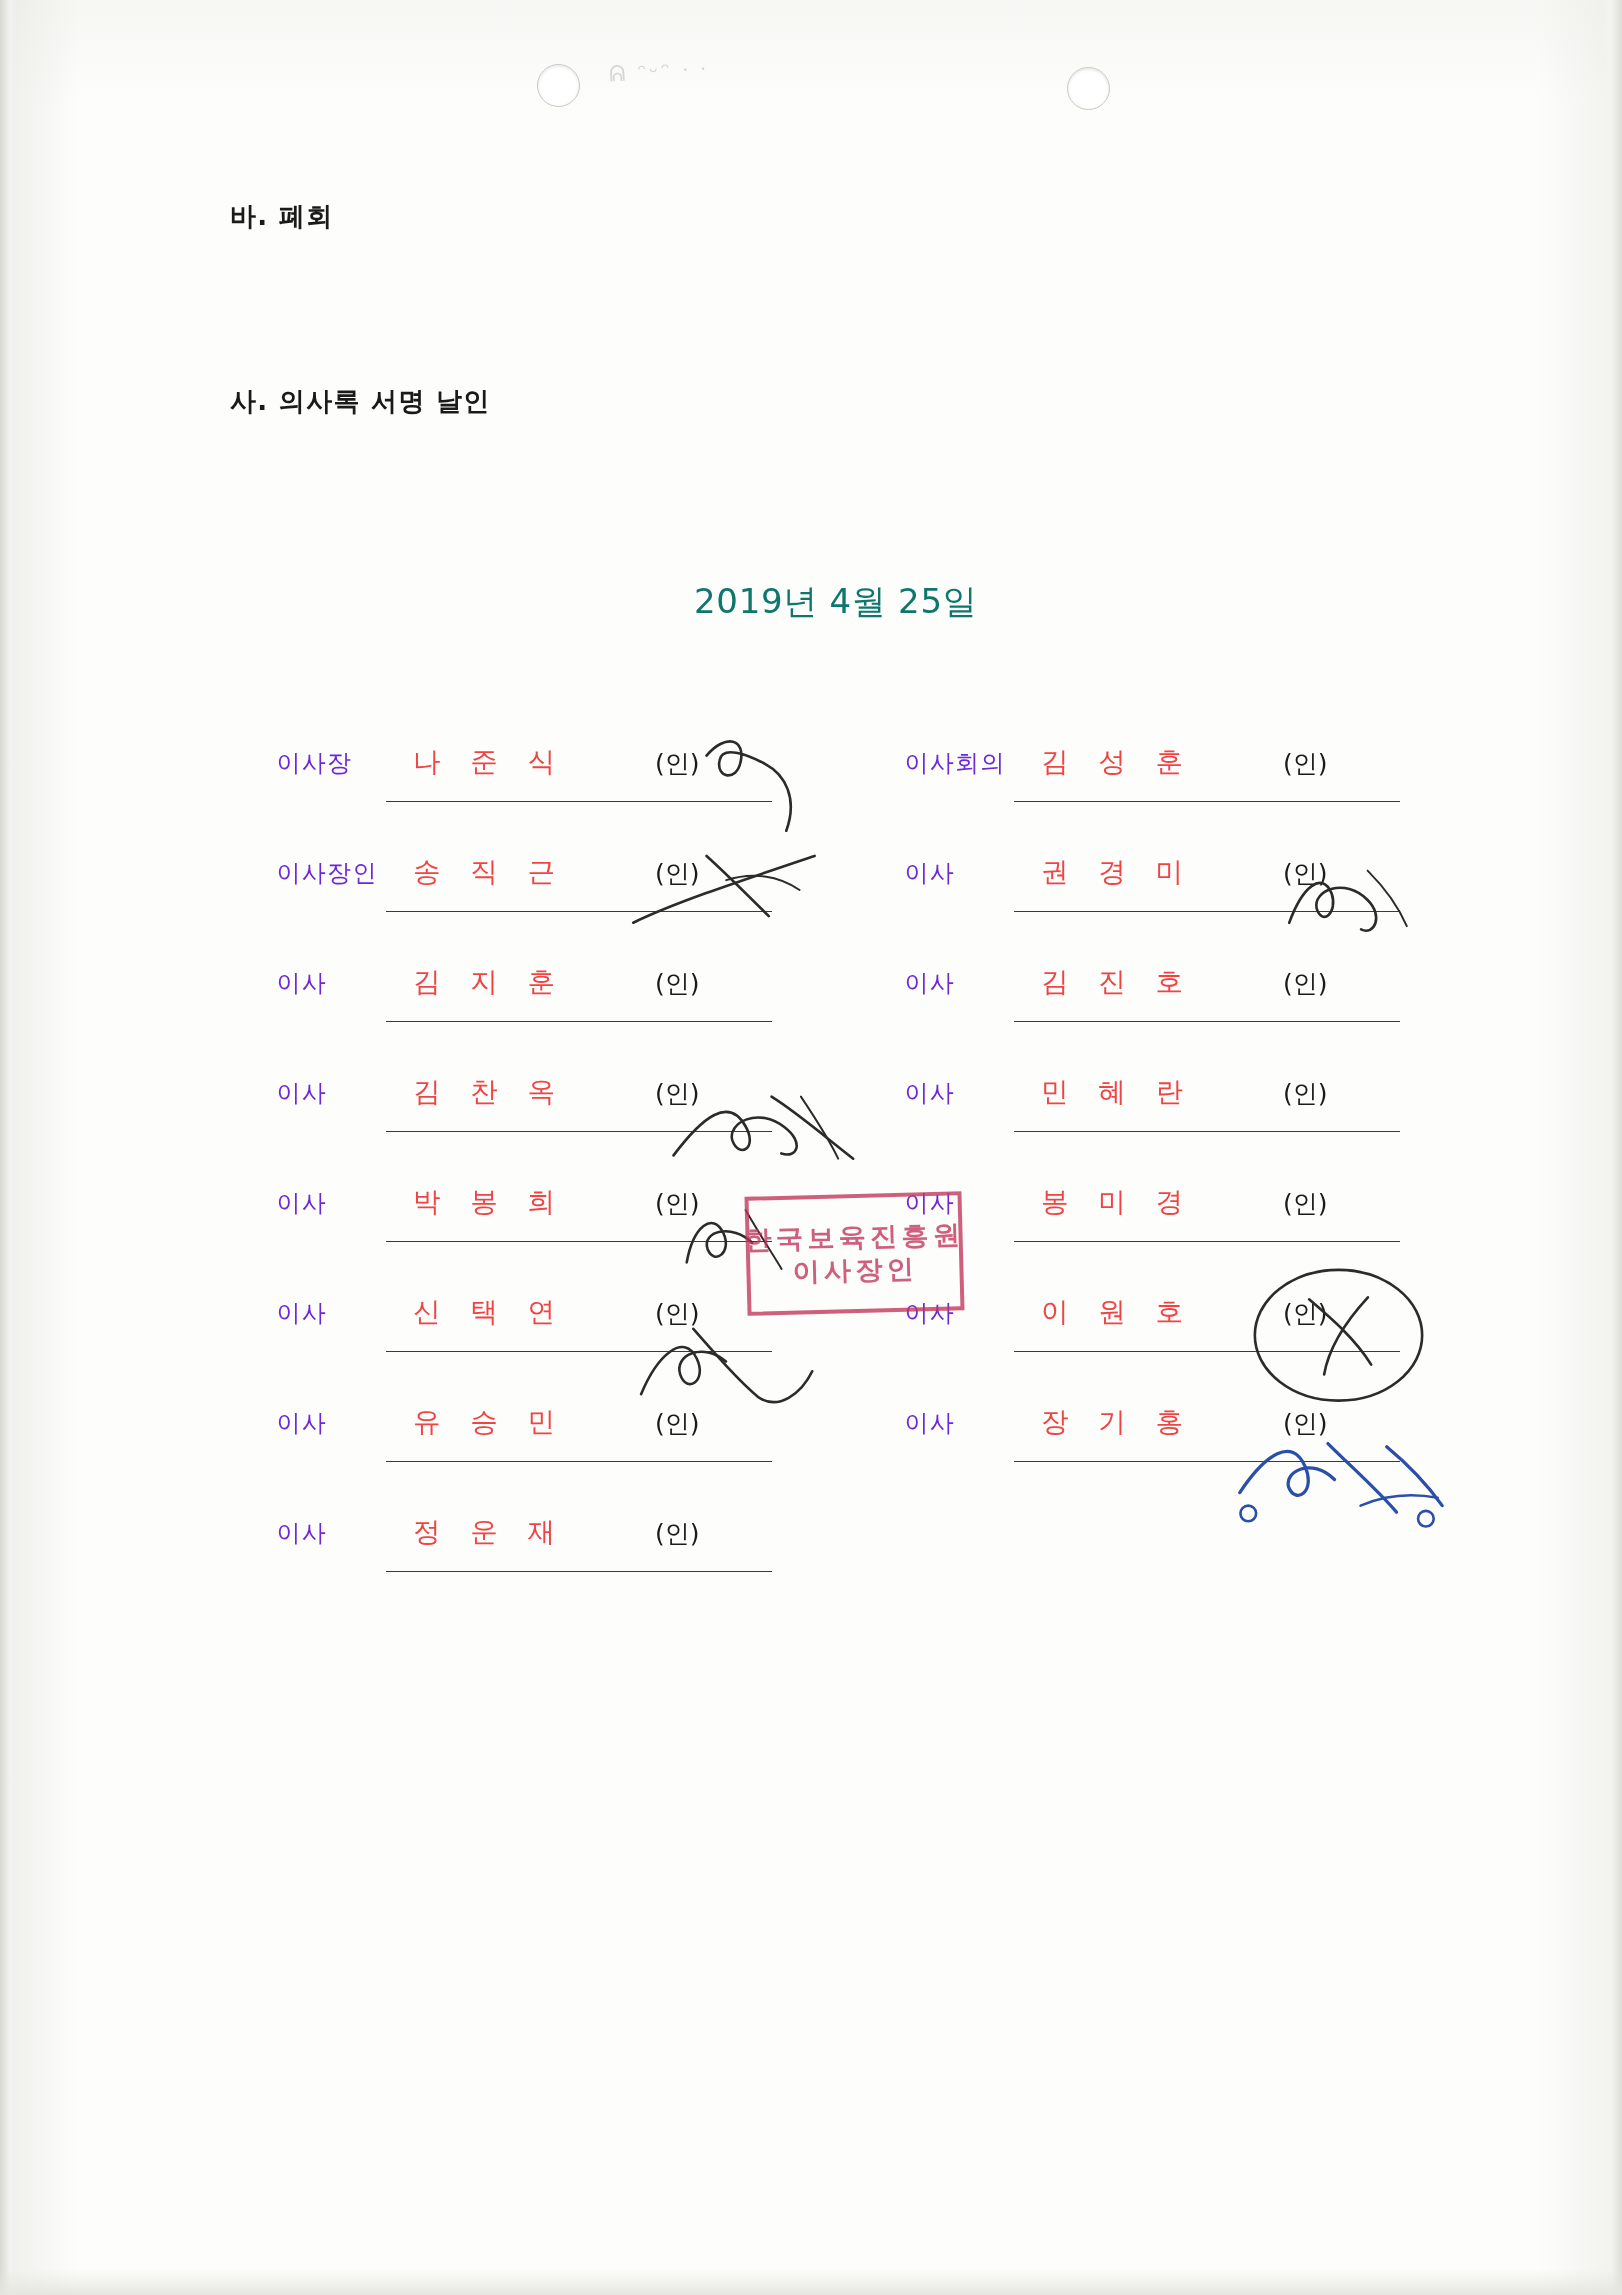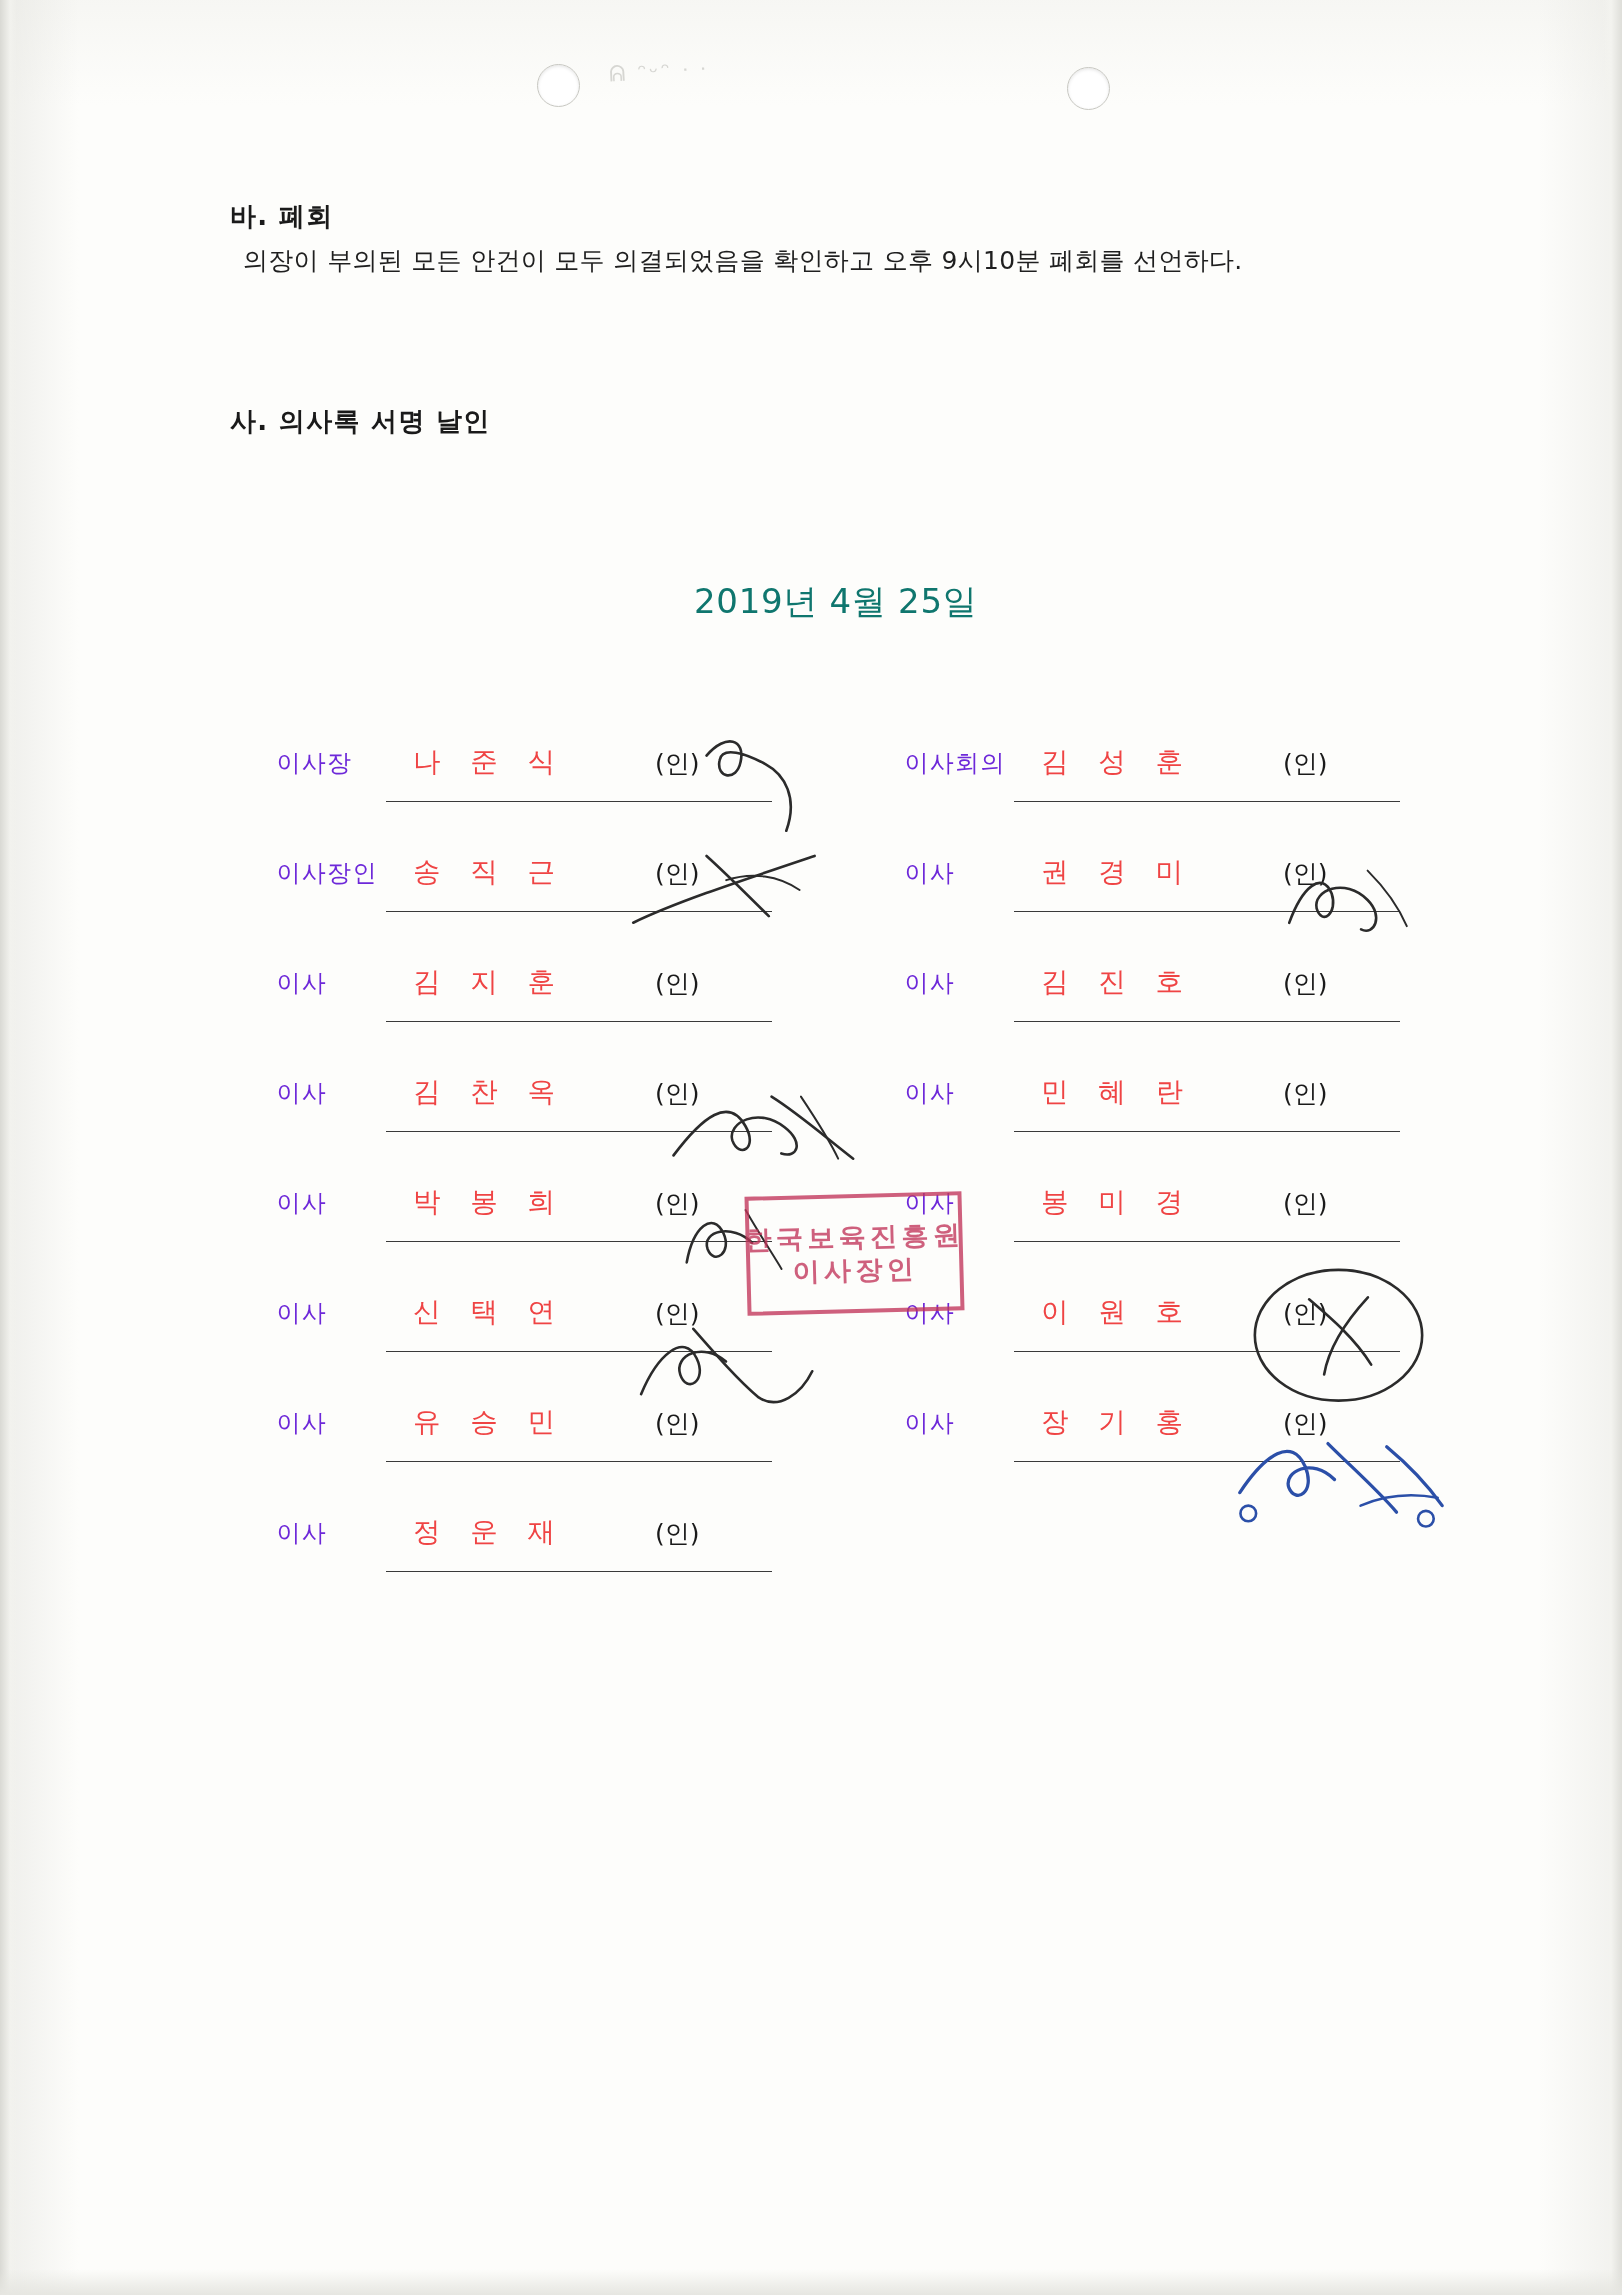--- a/index.html
+++ b/index.html
@@ -189,23 +189,22 @@
   <div class="edge-left"></div>
   <div class="edge-right"></div>
   <div class="edge-bottom"></div>
 
   <div class="punch-hole" style="left:537px; top:64px; width:41px; height:41px;"></div>
   <div class="punch-hole" style="left:1067px; top:67px; width:41px; height:41px;"></div>
 
   <div class="smudge" style="left:609px; top:59px;">ᕱ  ᵔᵕᵔ   ᐧ  ᐧ</div>
 
   <div class="sec-head korean" style="left:230px; top:175px;">바. 폐회</div>
-  <div class="sec-body korean" style="left:243px; top:244px;">의장이 부의된 모든 안건이 모두 의결되었음을 확인하고 오후 9시10분 폐회를 선언하다.</div>
-
-  <div class="sec-head korean" style="left:230px; top:380px;">사. 의사록 서명 날인</div>
+
+  <div class="sec-head korean" style="left:230px; top:360px;">사. 의사록 서명 날인</div>
 
   <div class="date-line korean" style="left:694px; top:579px;">2019년  4월 25일</div>
 
   <div class="sig-grid">
 
     <div class="sig-row">
       <div class="sig-cell left">
         <span class="sig-title korean">이사장</span>
         <span class="sig-name korean">나 준 식</span>
         <span class="sig-seal korean">(인)</span>

